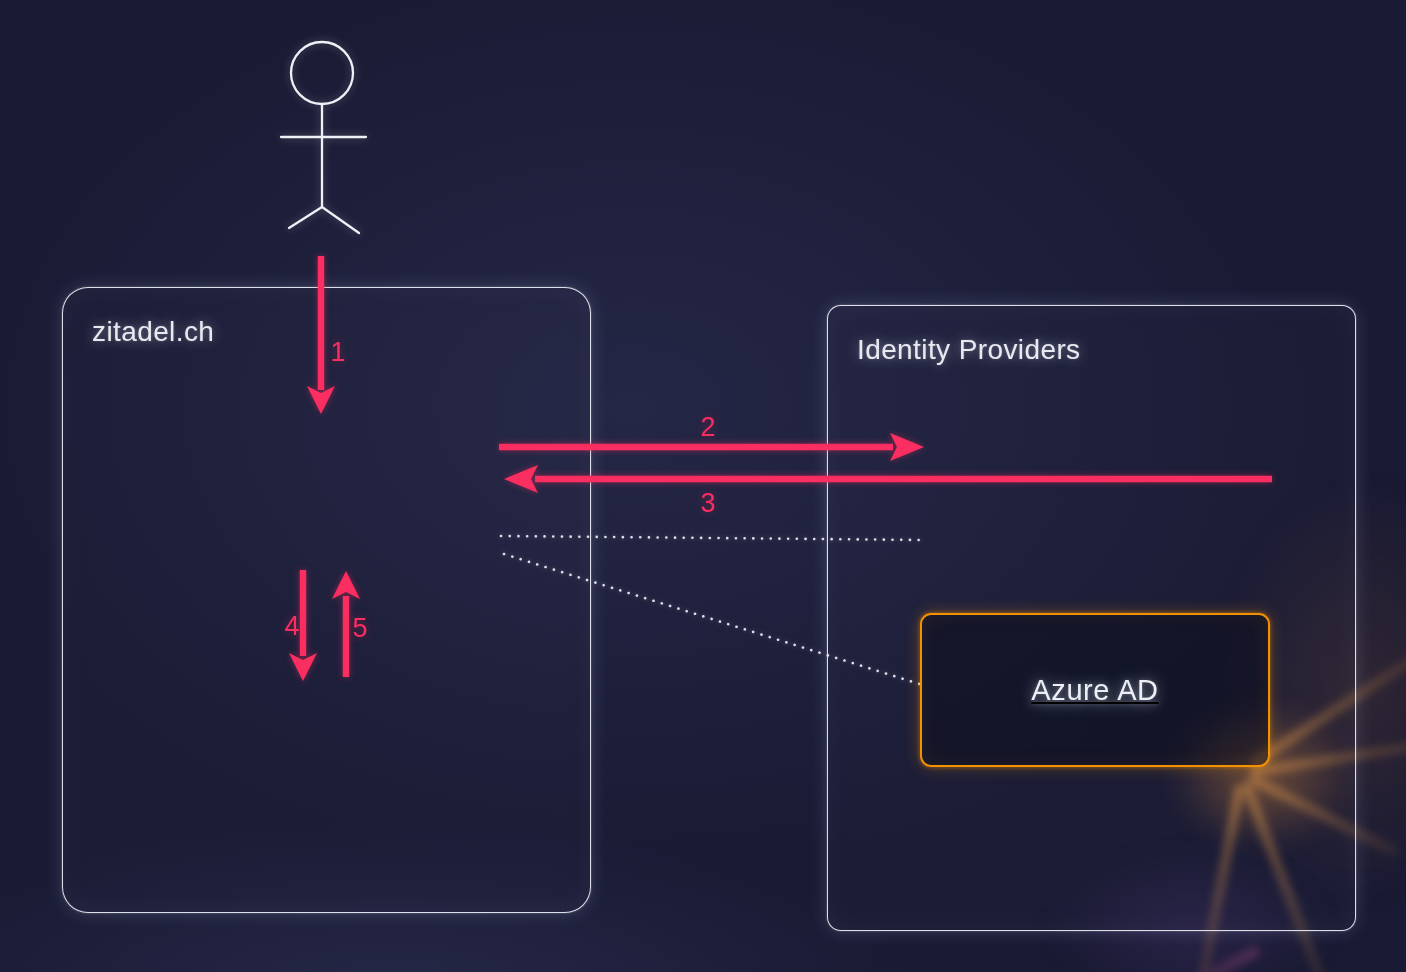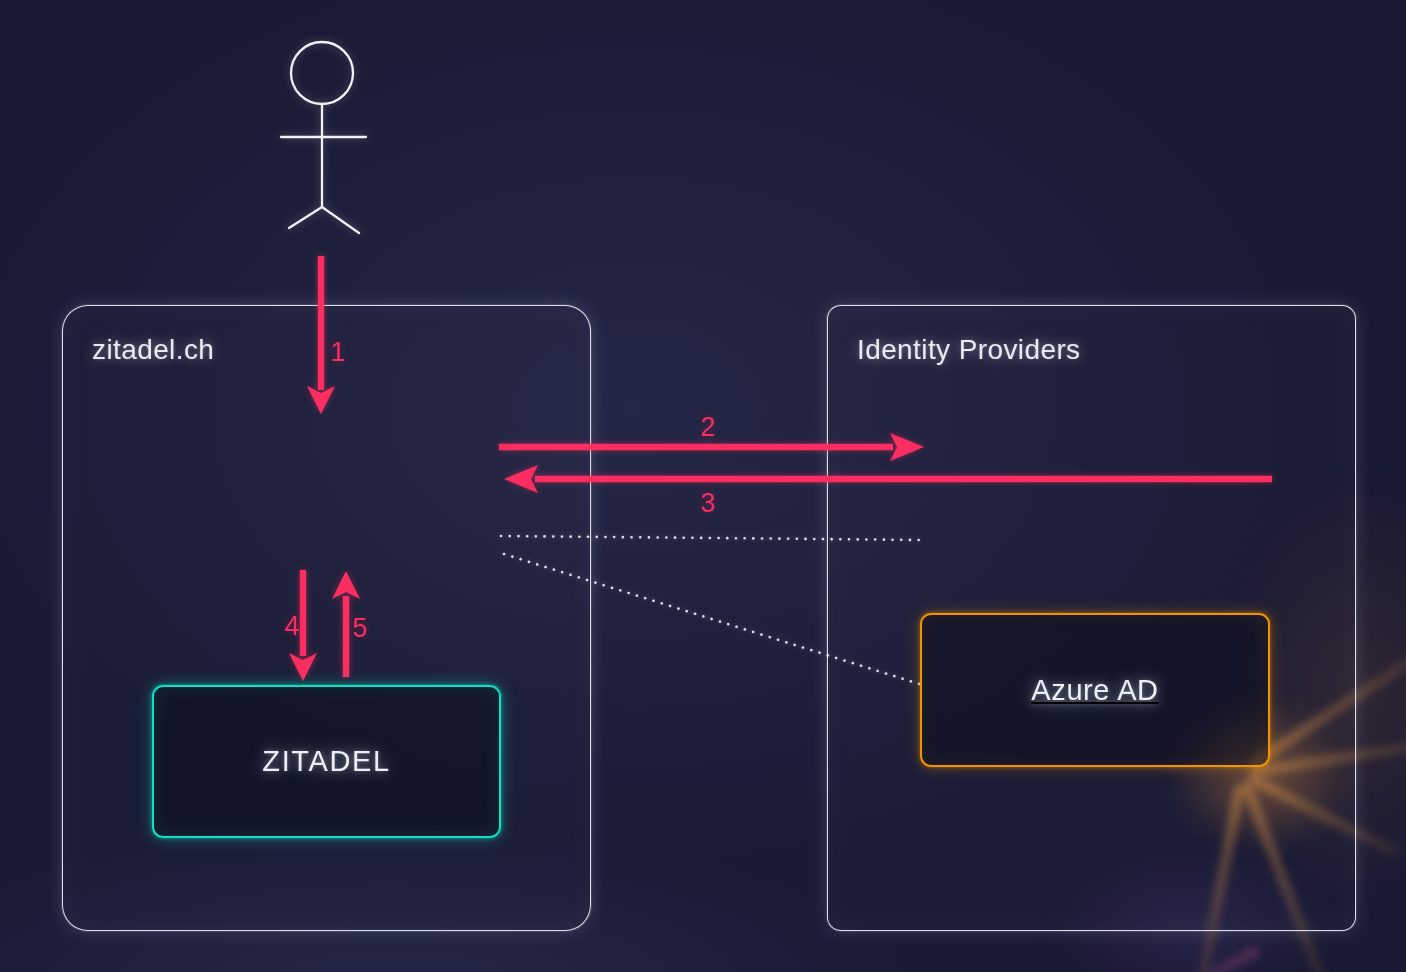--- a/index.html
+++ b/index.html
@@ -29,21 +29,21 @@
   .fx-l3{left:1250px;top:774px;width:165px;transform:rotate(27deg);}
   .fx-l4{left:1246px;top:780px;width:215px;transform:rotate(69deg);}
   .fx-l5{left:1240px;top:782px;width:205px;transform:rotate(101deg);}
   .fx-l6{left:1258px;top:946px;width:120px;transform:rotate(152deg);
     background:linear-gradient(90deg, rgba(226,96,150,0.35), rgba(226,96,150,0.05));}
   
   .group{position:absolute;z-index:1;border:1.6px solid rgba(233,235,242,0.95);
     border-radius:26px;background:rgba(255,255,255,0.012);
     box-shadow:0 0 18px rgba(205,214,255,0.18), 0 0 2px rgba(255,255,255,0.35),
                inset 0 0 28px rgba(190,200,240,0.05);}
-  .group-zitadel{left:62px;top:305px;width:527px;height:624px;}
+  .group-zitadel{left:62px;top:287px;width:527px;height:624px;}
   .group-idp{left:827px;top:305px;width:527px;height:624px;border-radius:14px;}
   .group-label{position:absolute;left:29px;top:28px;font-size:28px;font-weight:300;
     color:#e8eaf1;letter-spacing:0.4px;
     text-shadow:0 0 13px rgba(240,245,255,0.45), 0 0 3px rgba(240,245,255,0.2);}
   
   .connectors{position:absolute;left:0;top:0;z-index:2;}
   .actor-stroke{stroke:#eff1f6;stroke-width:2.3;fill:none;stroke-linecap:round;
     filter:drop-shadow(0 0 4px rgba(255,255,255,0.30));}
   .arrow-line{stroke:#fa2e60;stroke-width:6.4;}
   .arrow-head{fill:#fa2e60;stroke:none;}
@@ -126,23 +126,20 @@
     </g>
     <g class="arrow-g">
       <line class="arrow-line" x1="346" y1="677" x2="346" y2="596"></line>
       <path class="arrow-head" d="M332 599 L346 571 L360 599 L346 592 Z"></path>
     </g>
 
     <path class="dotted" d="M501 536 L924 540"></path>
     <path class="dotted" d="M504 554 L926 686"></path>
   </svg>
 
-  <div class="node node-teal node-zitadel">
-    <span class="node-label node-label-caps">ZITADEL</span>
-  </div>
   <div class="node node-orange node-azure">
     <span class="node-label">Azure AD</span>
   </div>
 
   <div class="step-label step-1">1</div>
   <div class="step-label step-2">2</div>
   <div class="step-label step-3">3</div>
   <div class="step-label step-4">4</div>
   <div class="step-label step-5">5</div>
 

